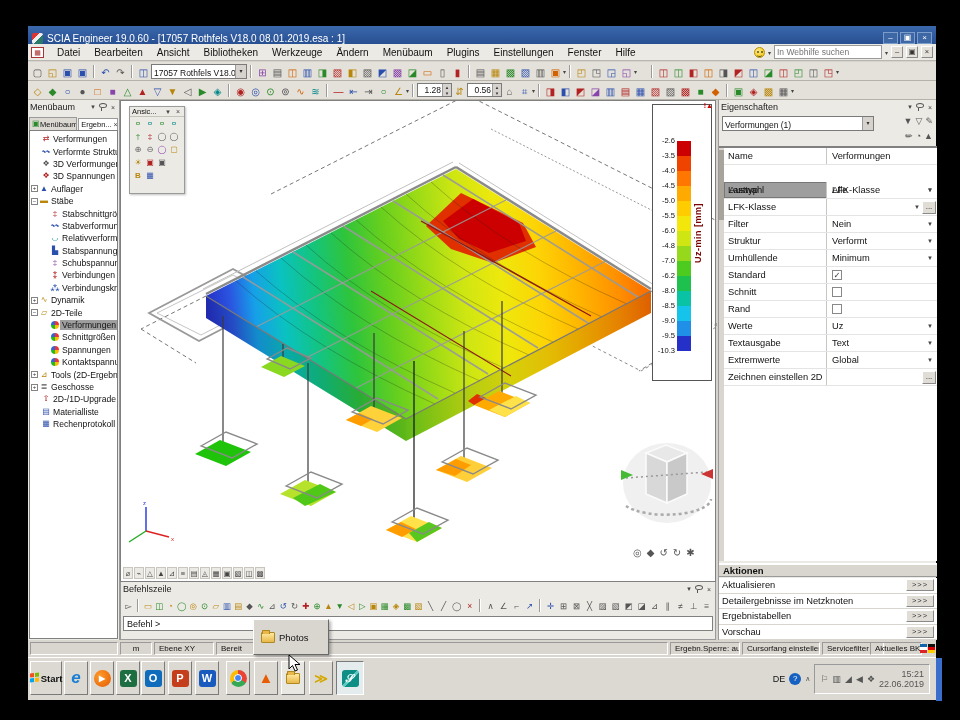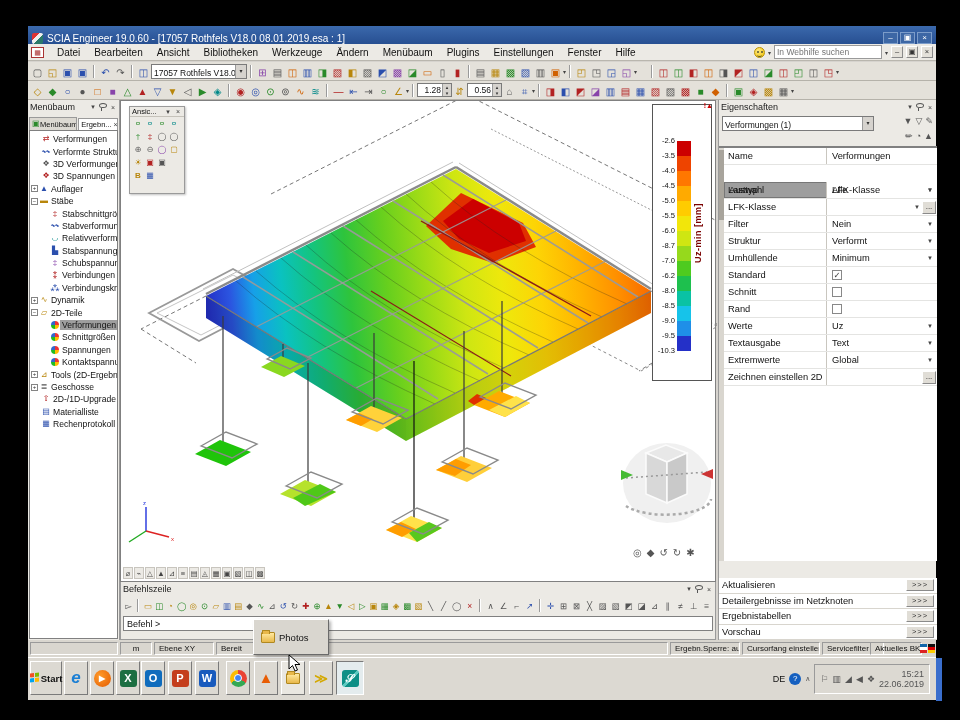--- a/index.html
+++ b/index.html
@@ -608,21 +608,21 @@
         <div style="background: rgb(31, 143, 232);"></div>
           <div style="background: rgb(36, 48, 200);"></div>
       </div>
       <span class="llab" style="top:31px">-2.6</span>
       <span class="llab" style="top:46px">-3.5</span>
       <span class="llab" style="top:61px">-4.0</span>
       <span class="llab" style="top:76px">-4.5</span>
       <span class="llab" style="top:91px">-5.0</span>
       <span class="llab" style="top:106px">-5.5</span>
       <span class="llab" style="top:121px">-6.0</span>
-      <span class="llab" style="top:136px">-8.7</span>
+      <span class="llab" style="top:136px">-4.8</span>
       <span class="llab" style="top:151px">-7.0</span>
       <span class="llab" style="top:166px">-6.2</span>
       <span class="llab" style="top:181px">-8.0</span>
       <span class="llab" style="top:196px">-8.5</span>
       <span class="llab" style="top:211px">-9.0</span>
       <span class="llab" style="top:226px">-9.5</span>
       <span class="llab" style="top:241px">-10.3</span>
     </div>
 
     <div class="navicons">
@@ -767,20 +767,23 @@
           </span>
       </div>
       <div class="grow" style="top:221px">
         <span class="glab">Zeichnen einstellen 2D</span>
         <span class="gval">
             <span class="gell">...</span>
           </span>
       </div>
     </div>
 
+    <div class="akthead">
+        <span>Aktionen</span>
+      </div>
     <div class="akt" style="top:478px">
       <span>Aktualisieren</span>
         <span class="aktbtn">&gt;&gt;&gt;</span>
     </div>
     <div class="akt" style="top:493.5px">
       <span>Detailergebnisse im Netzknoten</span>
         <span class="aktbtn">&gt;&gt;&gt;</span>
     </div>
     <div class="akt" style="top:509px">
       <span>Ergebnistabellen</span>

